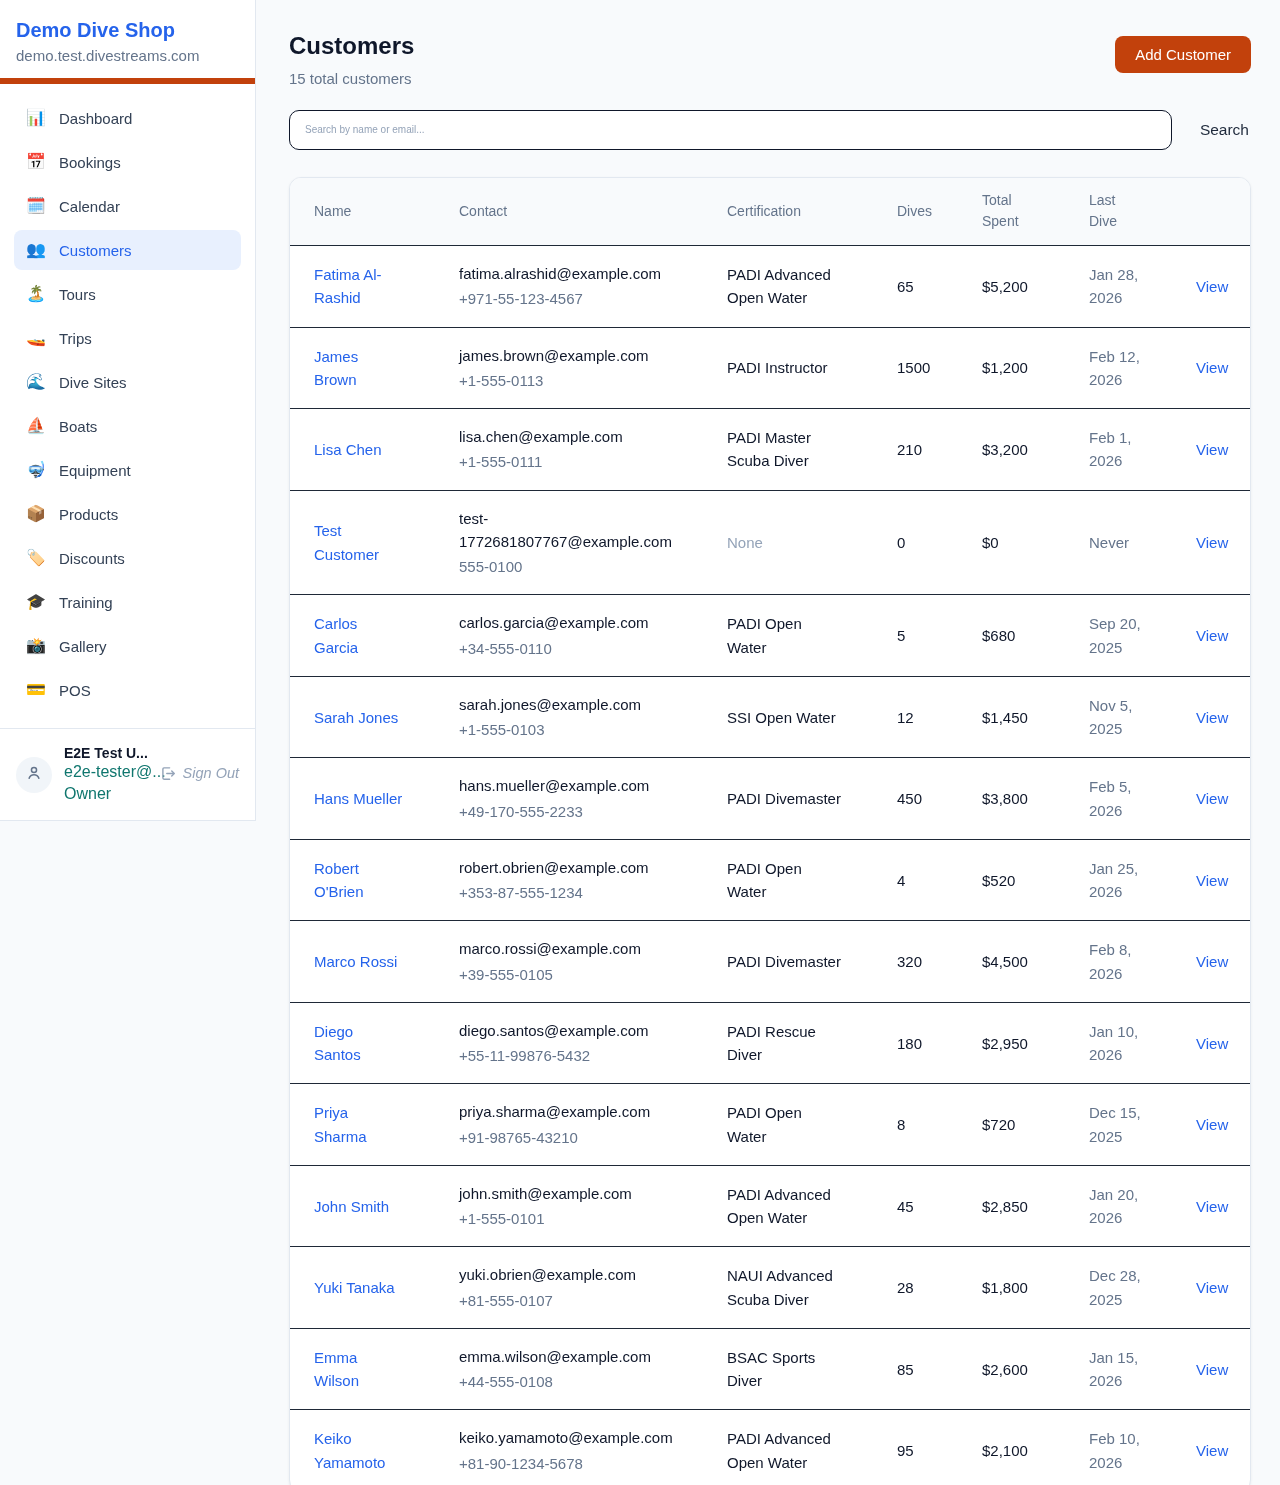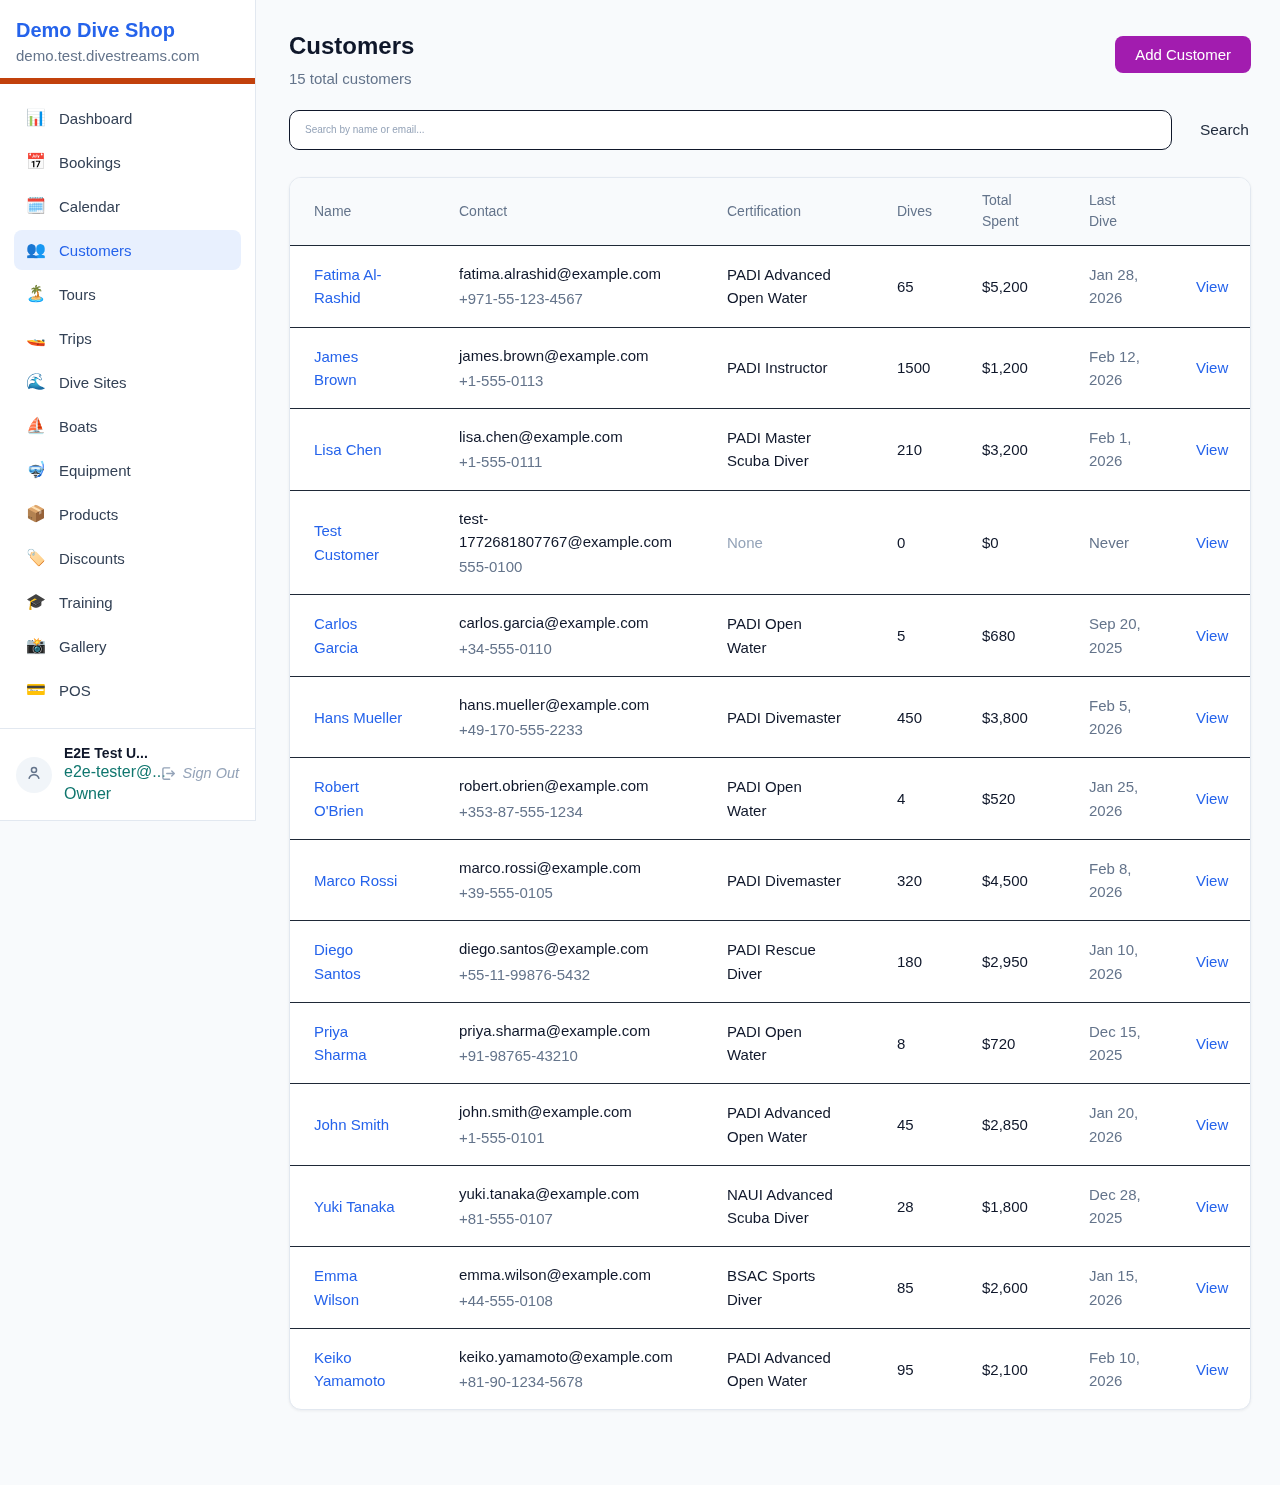--- a/index.html
+++ b/index.html
@@ -45,21 +45,21 @@
     flex-shrink:0;
     font-style:italic;
   }
 
   
   .main { flex:1; padding:24px 29px 25px 33px; min-width:0; }
   .main-header { display:flex; justify-content:space-between; align-items:flex-start; }
   .page-title { font-size:24px; font-weight:700; color:#0f172a; line-height:1.2; margin-top:8px; }
   .page-subtitle { font-size:15px; color:#64748b; margin-top:9px; }
   .btn-primary {
-    background:#a21caf; color:#ffffff; font-size:15px; font-weight:500;
+    background:#c2410c; color:#ffffff; font-size:15px; font-weight:500;
     border:none; border-radius:8px; padding:10px 20px; cursor:pointer;
     font-family:inherit; margin-top:12px;
   }
   .search-row { display:flex; align-items:center; gap:26px; margin-top:23px; }
   .search-input {
     flex:1; height:40px; border:1.5px solid #0f172a; border-radius:10px;
     padding:0 15px; font-size:10px; font-family:inherit; color:#0f172a;
     background:#ffffff; outline:none;
   }
   .search-input::placeholder { color:#94a3b8; }
@@ -334,20 +334,38 @@
                 <span class="cert">PADI Open Water</span>
               </td>
               <td class="col-dives">5</td>
               <td class="col-spent">$680</td>
               <td class="col-last">Sep 20, 2025</td>
               <td class="col-view">
                 <a href="#" class="view-link">View</a>
               </td>
             </tr>
 
+            <tr>
+              <td class="col-name">
+                <a href="#" class="name-link">Sarah Jones</a>
+              </td>
+              <td class="col-contact">
+                <div class="email">sarah.jones@example.com</div>
+                <div class="phone">+1-555-0103</div>
+              </td>
+              <td class="col-cert">
+                <span class="cert">SSI Open Water</span>
+              </td>
+              <td class="col-dives">12</td>
+              <td class="col-spent">$1,450</td>
+              <td class="col-last">Nov 5, 2025</td>
+              <td class="col-view">
+                <a href="#" class="view-link">View</a>
+              </td>
+            </tr>
 
             <tr>
               <td class="col-name">
                 <a href="#" class="name-link">Hans Mueller</a>
               </td>
               <td class="col-contact">
                 <div class="email">hans.mueller@example.com</div>
                 <div class="phone">+49-170-555-2233</div>
               </td>
               <td class="col-cert">
@@ -454,21 +472,21 @@
               <td class="col-view">
                 <a href="#" class="view-link">View</a>
               </td>
             </tr>
 
             <tr>
               <td class="col-name">
                 <a href="#" class="name-link">Yuki Tanaka</a>
               </td>
               <td class="col-contact">
-                <div class="email">yuki.tanaka@example.com</div>
+                <div class="email">yuki.obrien@example.com</div>
                 <div class="phone">+81-555-0107</div>
               </td>
               <td class="col-cert">
                 <span class="cert">NAUI Advanced Scuba Diver</span>
               </td>
               <td class="col-dives">28</td>
               <td class="col-spent">$1,800</td>
               <td class="col-last">Dec 28, 2025</td>
               <td class="col-view">
                 <a href="#" class="view-link">View</a>

